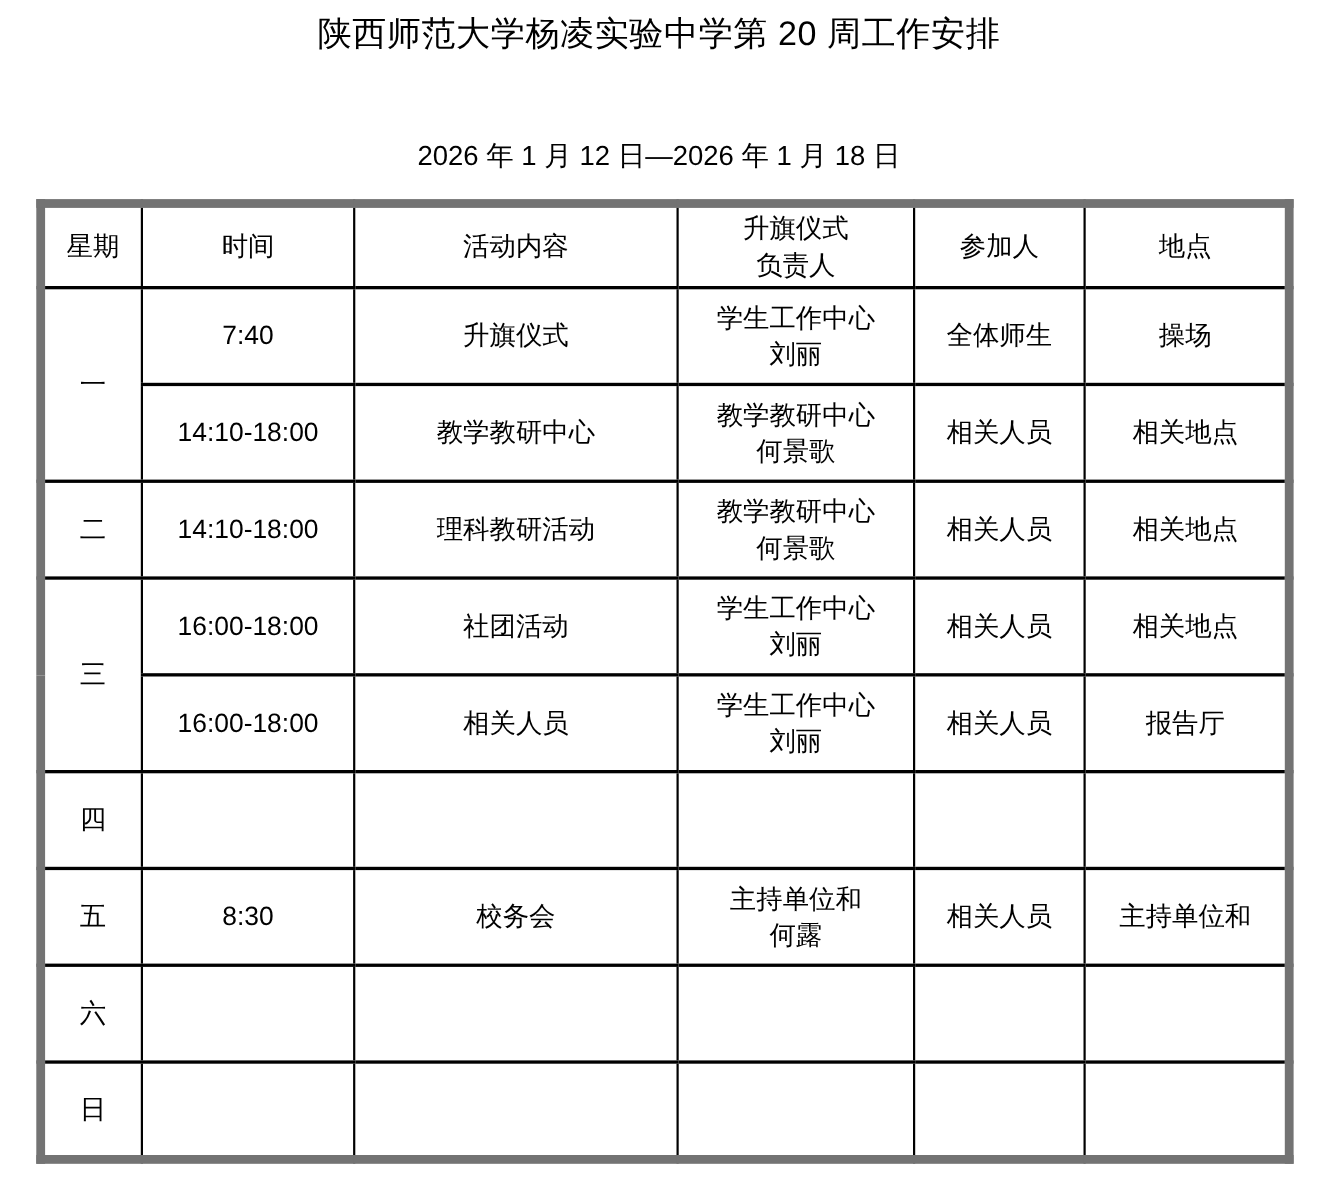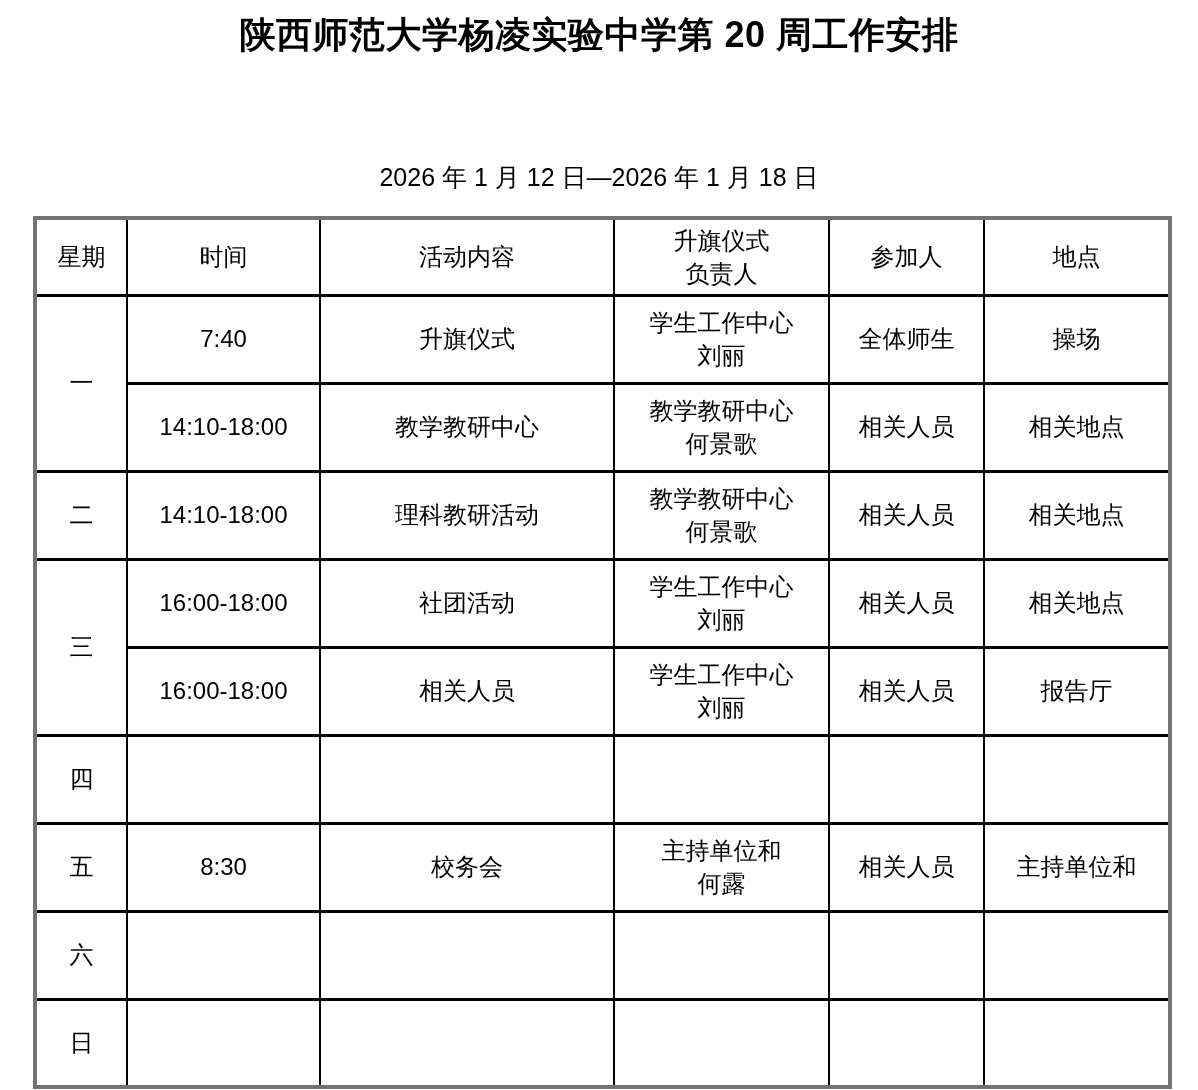--- a/index.html
+++ b/index.html
@@ -7,41 +7,41 @@
     width: 1198px;
     background: #ffffff;
     font-family: "Liberation Sans", sans-serif;
     color: #000000;
   }
   body { height: 1090px; overflow: hidden; }
 
   .title {
     padding-top: 12px;
     text-align: center;
-    font-size: 36px;
-    font-weight: bold;
+    font-size: 31px;
+    font-weight: normal;
     line-height: 1.25;
     letter-spacing: 0.5px;
   }
 
   .subtitle {
-    margin-top: 105px;
+    margin-top: 76px;
     text-align: center;
     font-size: 25px;
     font-weight: normal;
     line-height: 1.2;
   }
 
   table.schedule {
     margin-left: 33px;
     margin-top: 24px;
     width: 1135px;
     border-collapse: collapse;
     table-layout: fixed;
-    border: 4px solid #737373;
+    border: 8px solid #737373;
   }
   table.schedule td {
     border-left: 2px solid #000;
     border-right: 2px solid #000;
     border-top: 3px solid #000;
     border-bottom: 3px solid #000;
     text-align: center;
     vertical-align: middle;
     font-size: 24px;
     line-height: 1.38;

